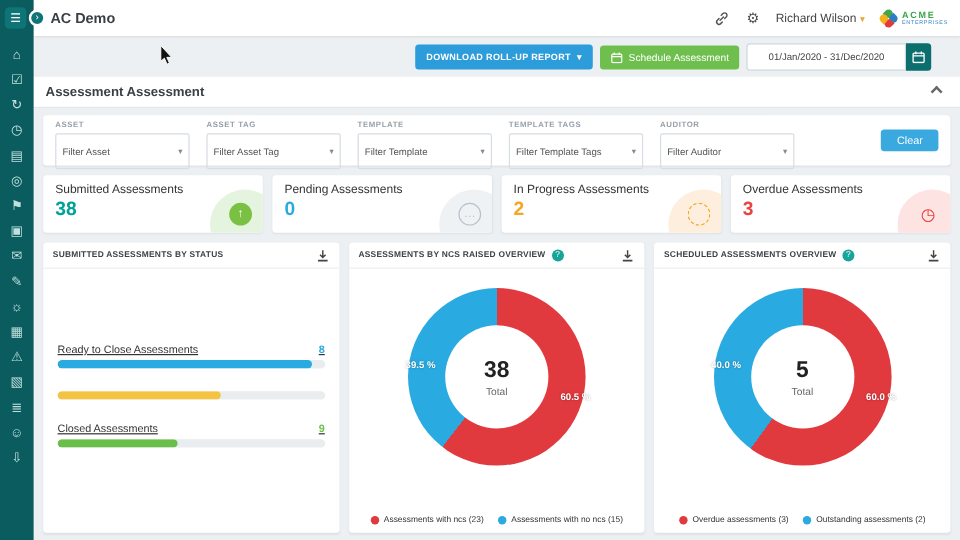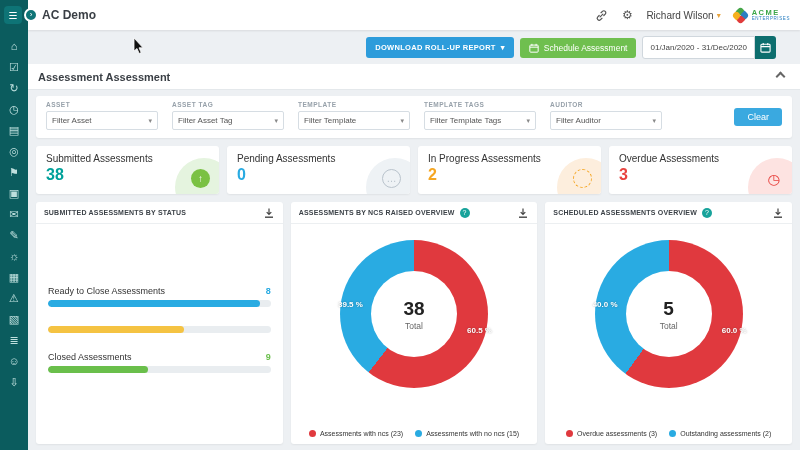--- a/index.html
+++ b/index.html
@@ -30,33 +30,33 @@
   .pw4{ left:0; top:4px; background:#f5b01e; transform:rotate(315deg);}
   .acme-txt { display:flex; flex-direction:column; line-height:1; }
   .acme-name { font-size:7.5px; font-weight:bold; color:#3aa648; letter-spacing:1.5px; }
   .acme-sub { font-size:4.5px; color:#2a7fc1; letter-spacing:.6px; }
 
   
   .toolbar { position:absolute; top:36px; right:24px; display:flex; align-items:center; gap:6px; z-index:5; }
   .btn-blue { background:#2d9cdb; color:#fff; font-size:7.5px; font-weight:bold; letter-spacing:.3px; border:none; border-radius:3px; padding:6px 9px; display:flex; align-items:center; gap:5px; cursor:pointer; }
   .btn-green { background:#6fbf4f; color:#fff; font-size:8.5px; border:none; border-radius:3px; padding:5px 9px; display:flex; align-items:flex-start; gap:5px; cursor:pointer; }
   .date-ctl { display:flex; align-items:stretch; cursor:pointer; }
-  .date-box { background:#fff; border:1px solid #d0d7dd; border-radius:3px 0 0 3px; font-size:8px; color:#444; padding:6px 7px; }
+  .date-box { background:#fff; border:1px solid #d0d7dd; border-radius:3px 0 0 3px; font-size:8px; color:#444; padding:6px 17px; }
   .date-cal { width:21px; background:#0d6e6e; border-radius:0 3px 3px 0; display:flex; align-items:center; justify-content:center; }
 
   
   .section-bar { position:absolute; left:28px; right:0; top:64px; height:26px; background:#fff; border-bottom:1px solid #e4e8eb; display:flex; align-items:center; padding:0 16px 0 10px; }
   .section-title { font-size:11px; font-weight:bold; color:#3a3f45; }
   .chev-up { margin-left:auto; width:7px; height:7px; border:solid #666; border-width:2px 2px 0 0; transform:rotate(-45deg); cursor:pointer; }
 
   
   .filter-card { position:absolute; left:36px; right:8px; top:96px; height:42px; background:#fff; border-radius:3px; box-shadow:0 1px 2px rgba(0,0,0,.06); display:flex; align-items:flex-start; gap:14px; padding:5px 10px; }
   .f-group { width:112px; display:flex; flex-direction:column; }
   .f-label { font-size:6.5px; font-weight:bold; color:#97a1aa; letter-spacing:.5px; margin-bottom:3px; }
-  .f-select { height:19px; border:1px solid #d6dde3; border-radius:2px; font-size:8px; color:#555; display:flex; align-items:center; padding:0 5px; cursor:pointer; }
+  .f-select { height:30px; border:1px solid #d6dde3; border-radius:2px; font-size:8px; color:#555; display:flex; align-items:center; padding:0 5px; cursor:pointer; }
   .f-select .chev { margin-left:auto; color:#888; font-size:7px; }
   .btn-clear { margin-left:auto; align-self:center; background:#3aa9e0; color:#fff; font-size:9px; border:none; border-radius:3px; padding:4px 13px; cursor:pointer; }
 
   
   .stats { position:absolute; left:36px; right:8px; top:146px; height:48px; display:grid; grid-template-columns:repeat(4,1fr); gap:8px; }
   .stat-card { background:#fff; border-radius:3px; box-shadow:0 1px 2px rgba(0,0,0,.06); position:relative; overflow:hidden; padding:7px 10px; }
   .stat-label { font-size:10px; color:#333; }
   .stat-value { font-size:16px; font-weight:bold; margin-top:2px; }
   .stat-decor { position:absolute; right:-14px; bottom:-22px; width:58px; height:58px; border-radius:50%; }
   .s-icon { position:absolute; right:9px; bottom:6px; width:19px; height:19px; border-radius:50%; display:flex; align-items:center; justify-content:center; font-size:10px; }
@@ -68,21 +68,21 @@
   
   .panels { position:absolute; left:36px; right:8px; top:202px; bottom:6px; display:grid; grid-template-columns:1fr 1fr 1fr; gap:8px; }
   .panel { background:#fff; border-radius:3px; box-shadow:0 1px 2px rgba(0,0,0,.06); position:relative; display:flex; flex-direction:column; }
   .panel-hd { height:22px; border-bottom:1px solid #eceff1; display:flex; align-items:center; gap:5px; padding:0 8px; }
   .panel-title { font-size:7px; font-weight:bold; color:#3c4248; letter-spacing:.2px; }
   .help-dot { width:10px; height:10px; border-radius:50%; background:#18a39b; color:#fff; font-size:7px; display:flex; align-items:center; justify-content:center; cursor:pointer; }
   .dl-icon { margin-left:auto; cursor:pointer; display:flex; }
 
   
   .bars-body { padding:10px 12px; }
-  .bar-row { margin-top:19px; }
+  .bar-row { margin-top:19px;text-decoration:underline; }
   .bar-row:first-child { margin-top:52px; }
   .bar-top { display:flex; align-items:baseline; margin-bottom:4px; }
   .bar-label { font-size:9px; color:#333; }
   .bar-value { margin-left:auto; font-size:9px; font-weight:bold; }
   .bar-track { height:7px; background:#e9edf0; border-radius:4px; overflow:hidden; }
   .bar-fill { height:7px; border-radius:4px; }
 
   
   .donut-wrap { position:relative; width:148px; height:148px; margin:16px auto 0; }
   .donut { width:148px; height:148px; border-radius:50%; }

